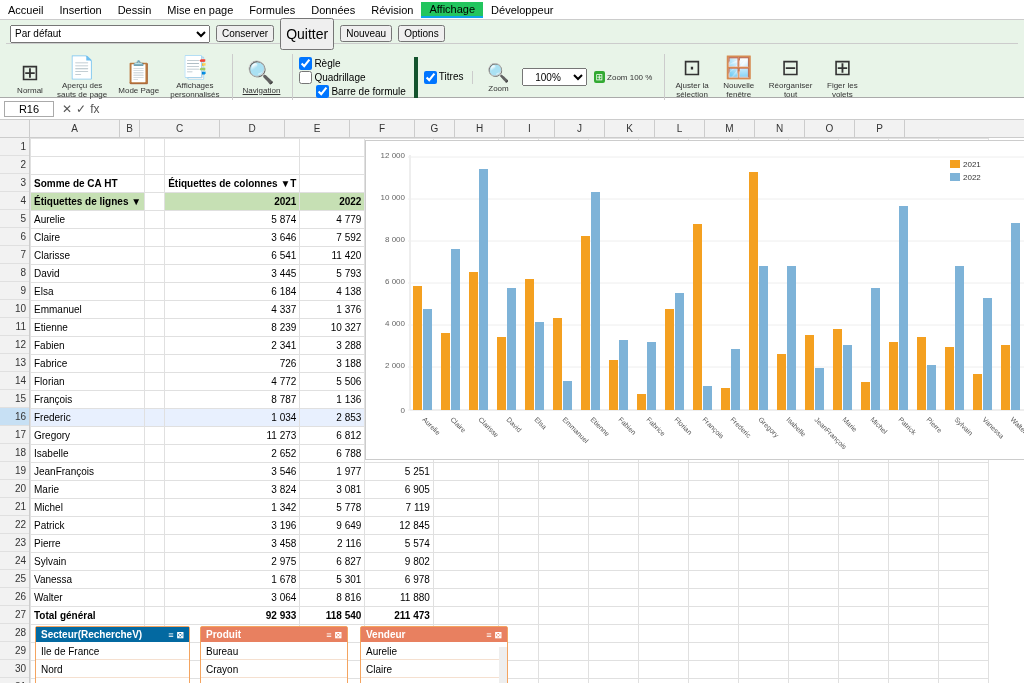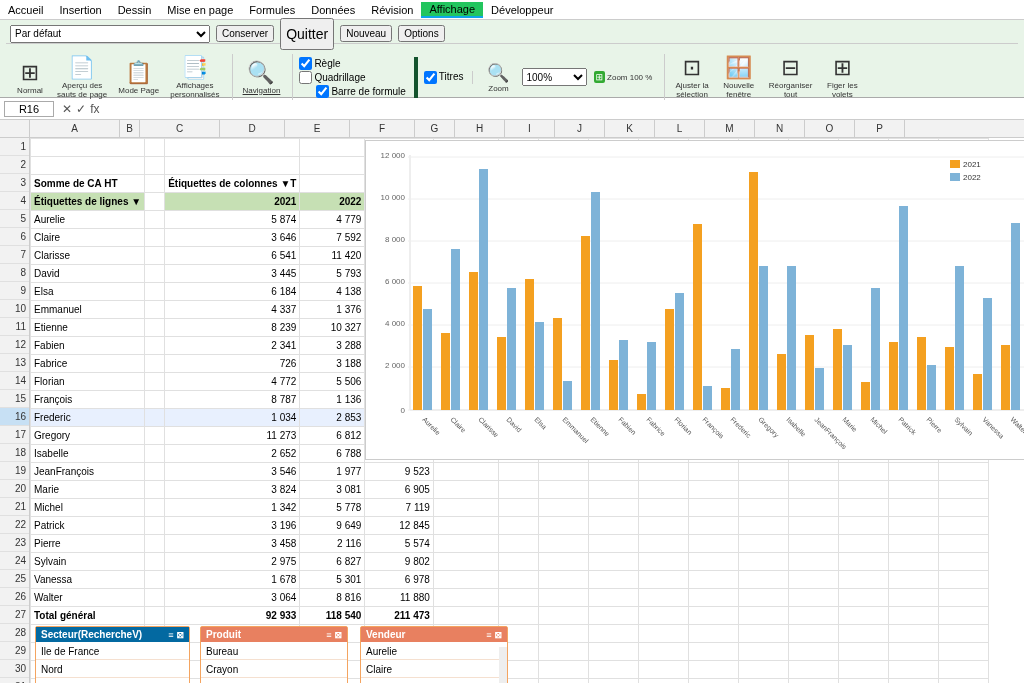--- a/index.html
+++ b/index.html
@@ -220,21 +220,21 @@
         <label style="font-size:10px; display:flex; gap:2px;">
           <input type="checkbox" checked="" style=""> Titres
         </label>
       </div>
 
       <div style="display:flex; gap:3px; border-right:1px solid #ccc; padding-right:8px; height:100%; align-items:center;">
         <div class="ribbon-btn">
           <span style="font-size:18px;">🔍</span>
           <span style="font-size:8px;">Zoom</span>
         </div>
-        <select style="font-size:10px; width:65px; height:18px;">
+        <select style="font-size:10px; width:65px; height:18px;text-align:center;">
           <option>100%</option>
         </select>
         <div class="ribbon-btn" style="flex-direction:row; gap:2px; align-items:center; min-width:60px;">
           <span style="font-size:9px; background:#3a3; color:#fff; padding:1px 2px; border-radius:2px;">⊞</span>
           <span style="font-size:8px;">Zoom 100 %</span>
         </div>
       </div>
 
       <div class="ribbon-btn">
         <span style="font-size:22px;">⊡</span>
@@ -673,21 +673,21 @@
               <td></td>
               <td></td>
               <td></td>
               <td></td>
             </tr>
         <tr>
               <td>JeanFrançois</td>
               <td></td>
               <td class="right">3 546</td>
               <td class="right">1 977</td>
-              <td class="right">9 523</td>
+              <td class="right">5 251</td>
               <td></td>
               <td></td>
               <td></td>
               <td></td>
               <td></td>
               <td></td>
               <td></td>
               <td></td>
               <td></td>
               <td></td>

